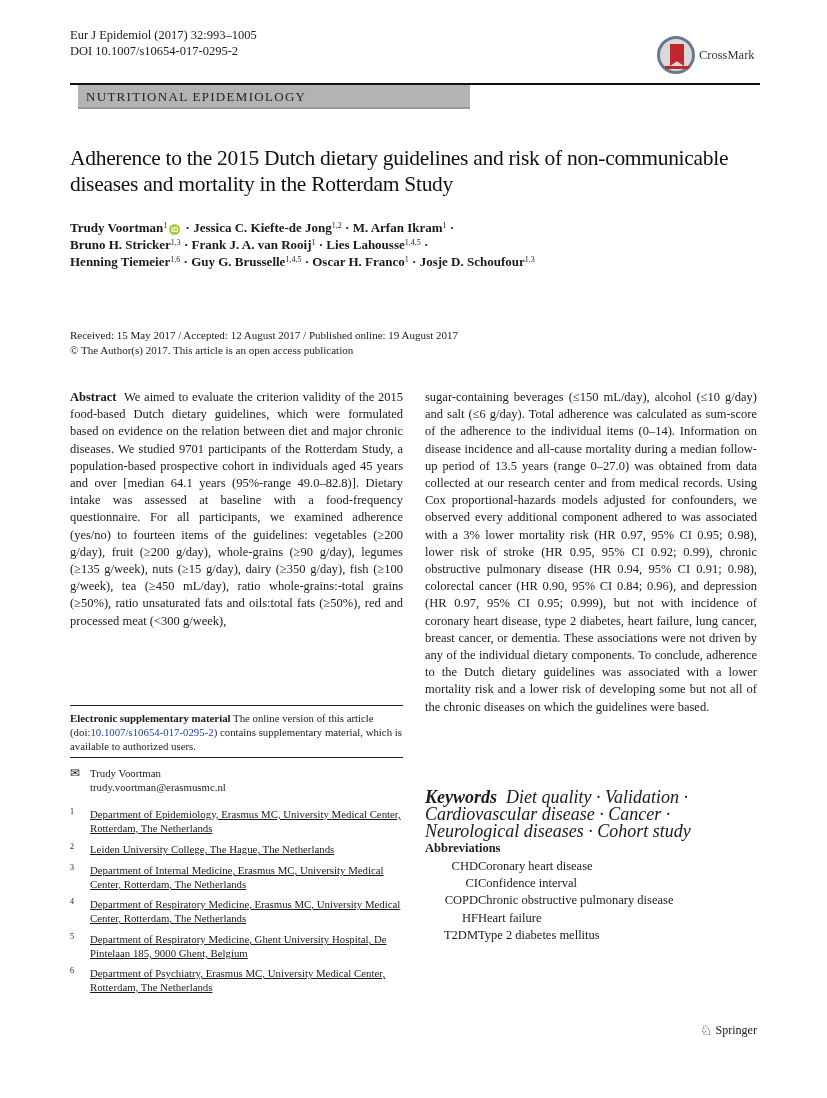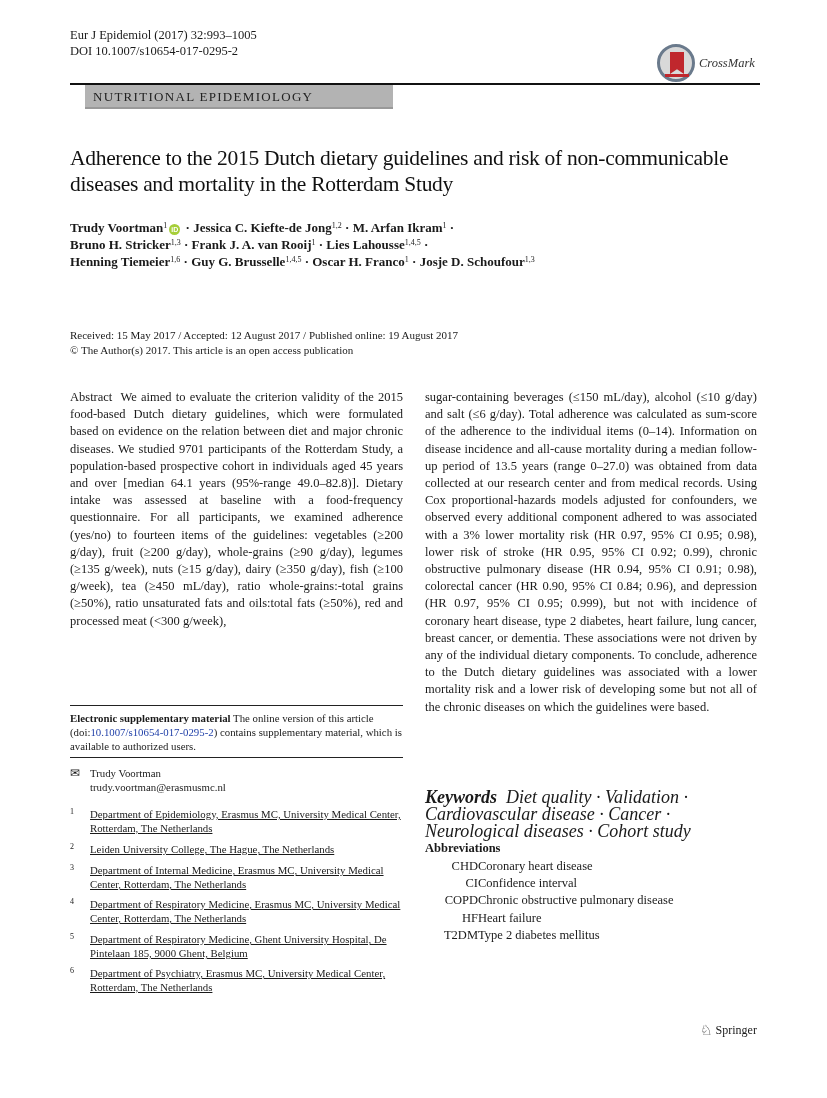--- a/index.html
+++ b/index.html
@@ -3,36 +3,36 @@
 <meta charset="utf-8">
 <style>
   * { box-sizing: border-box; margin: 0; padding: 0; }
   html, body { width: 827px; height: 1098px; background: #ffffff; }
   body { position: relative; font-family: "Liberation Serif", "DejaVu Serif", serif; color: #1a1a1a; overflow: hidden; }
   .abs { position: absolute; }
   .journal-line { left: 70px; font-size: 12.5px; line-height: 16px; }
   #journal-ref { top: 27px; }
   #doi-line { top: 43px; }
   .top-rule { left: 70px; top: 83px; width: 690px; height: 2px; background: #111; }
-  .section-band { left: 85px; top: 85px; width: 308px; height: 24px; background: #b3b3b3; border-bottom: 2px solid #999; text-decoration: underline; }
+  .section-band { left: 78px; top: 85px; width: 392px; height: 24px; background: #b3b3b3; border-bottom: 2px solid #999; text-decoration: underline; }
   .section-band span { position: absolute; left: 8px; top: 4px; font-size: 13px; letter-spacing: 1.3px; color: #222; }
-  .crossmark { left: 657px; top: 44px; display: flex; align-items: center; font-style: italic; }
+  .crossmark { left: 657px; top: 36px; display: flex; align-items: center; }
   .crossmark .cm-logo { width: 38px; height: 38px; border-radius: 50%; background: #d9d9d9; border: 3px solid #6a7a8c; position: relative; }
   .crossmark .cm-logo .flag { position: absolute; left: 10px; top: 5px; width: 14px; height: 22px; background: #c0272d; clip-path: polygon(0 0,100% 0,100% 100%,50% 78%,0 100%); }
   .crossmark .cm-logo .bar { position: absolute; left: 5px; top: 27px; width: 24px; height: 3px; background: #c0272d; }
   .crossmark .cm-text { margin-left: 4px; font-size: 12.5px; color: #333; }
   .title { left: 70px; top: 145px; width: 690px; font-weight: normal; font-size: 21.5px; line-height: 26px; letter-spacing: -0.3px; color: #111; }
   .authors { left: 70px; top: 219px; width: 690px; font-weight: bold; font-size: 13px; line-height: 17px; }
   .authors sup { font-size: 8px; font-weight: normal; vertical-align: top; position: relative; top: -2px; }
   .orcid { display: inline-block; width: 11px; height: 11px; border-radius: 50%; background: #a6ce39; color: #fff; font-size: 7px; line-height: 11px; text-align: center; vertical-align: middle; margin: 0 2px; font-family: "Liberation Sans", sans-serif; }
   .dates { left: 70px; top: 322px; font-size: 11px; line-height: 15px; margin-top: 6px; }
   .col { font-size: 12.5px; line-height: 17.2px; text-align: justify; }
   #abstract-left { left: 70px; top: 389px; width: 333px; }
   #abstract-right { left: 425px; top: 389px; width: 332px; }
-  b.lead { font-weight: normal; }
+  b.lead { font-weight: bold; }
   .rule { height: 1px; background: #222; left: 70px; width: 333px; }
   .esm { left: 70px; top: 711px; width: 333px; font-size: 10.8px; line-height: 14px; }
   .esm a { color: #1f3fa8; text-decoration: none; }
   .corr { left: 70px; top: 766px; width: 333px; font-size: 10.8px; line-height: 14px; }
   .corr .env { position: absolute; left: 0; top: 0; font-size: 12px; }
   .corr .txt { margin-left: 20px; }
   .affil { left: 70px; width: 333px; font-size: 10.8px; line-height: 14px; }
   .affil .num { position: absolute; left: 0; top: -2px; font-size: 8px; }
   .affil .txt { margin-left: 20px; display: block; text-decoration: underline; }
   .keywords { left: 425px; top: 789px; width: 332px; font-size: 18px; line-height: 17px; font-style: italic; }

